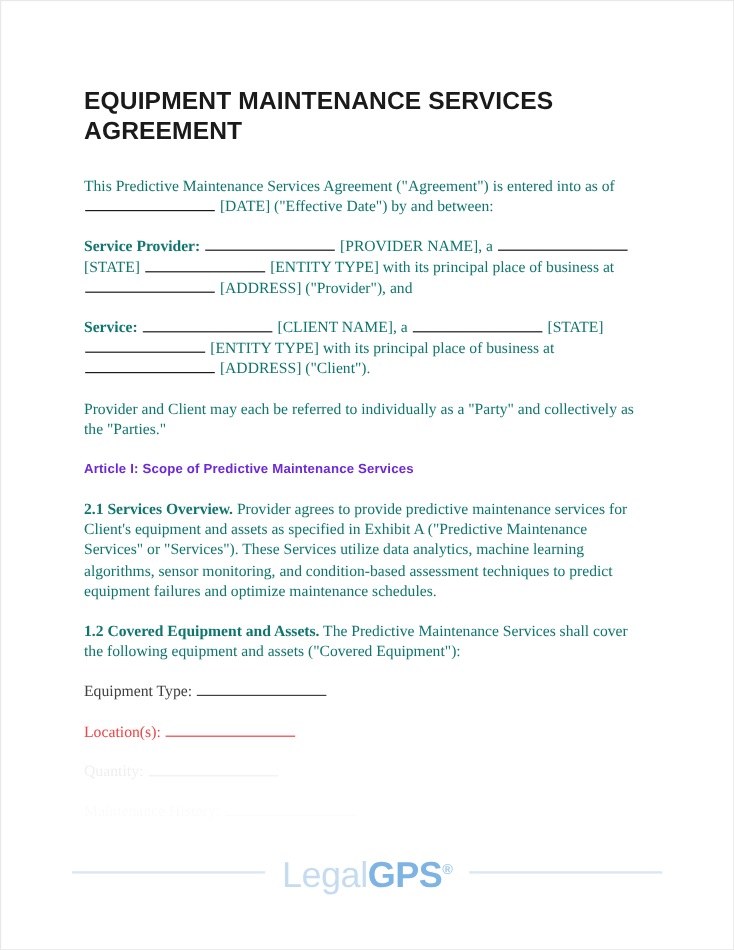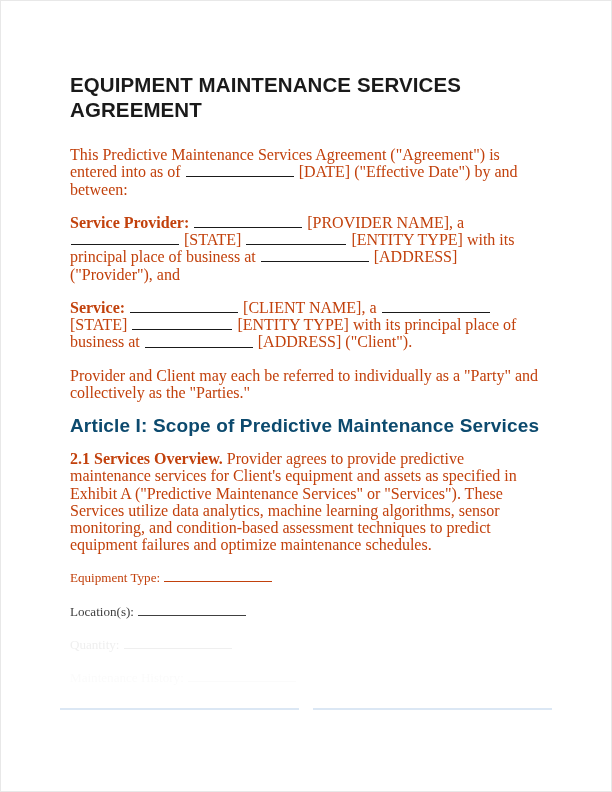--- a/index.html
+++ b/index.html
@@ -41,46 +41,46 @@
     line-height: 25px;
     color: #1a1a1a;
     letter-spacing: 0.1px;
     margin: 0 0 24px 0;
     max-width: 420px;
   }
 
   
   p.body {
     font-family: "Liberation Serif", serif;
-    font-size: 16px;
+    font-size: 13px;
     line-height: 17.2px;
-    color: #c2410c;
+    color: #0f766e;
     margin: 0 0 16px 0;
     text-align: left;
   }
   .b { font-weight: bold; margin-top: 37px; }
 
   
   .blank {
     display: inline-block;
     border-bottom: 1px solid #1a1a1a;
     vertical-align: baseline;
     height: 0.82em;
     margin: 0 1px;
   }
   .blank-lg { width: 108px; }
   .blank-md { width: 100px; }
 
   
   .article-heading {
     font-family: "Liberation Sans", sans-serif;
     font-weight: bold;
-    font-size: 19px;
+    font-size: 11px;
     line-height: 18px;
-    color: #0c4a6e;
+    color: #6d28d9;
     margin: 0 0 15px 0;
     letter-spacing: 0.15px;
   }
 
   
   .placeholder-line {
     font-family: "Liberation Serif", serif;
     font-size: 13.1px;
     line-height: 17.2px;
     margin: 0 0 16px 0;
@@ -88,22 +88,22 @@
   }
   .blank-fade {
     display: inline-block;
     vertical-align: baseline;
     height: 0.82em;
     width: 108px;
     margin: 0 1px;
     border-bottom: 1px solid currentColor;
   }
   .f0 { color: #9a9a9a; }
-  .f1 { color: #c2410c; }
-  .f2 { color: #404040; }
+  .f1 { color: #404040; }
+  .f2 { color: #ef4444; }
   .f3 { color: #efefef; }
   .f4 { color: #fbfbfb; }
 
   
   .footer {
     position: absolute;
     left: 60px;
     top: 708px;
     width: 492px;
     display: flex;
@@ -182,20 +182,24 @@
 
     <p class="body">Provider and Client may each be referred to individually as a "Party" and collectively as the "Parties."</p>
 
     <h2 class="article-heading">Article I: Scope of Predictive Maintenance Services</h2>
 
     <p class="body">
       <span class="b">2.1 Services Overview.</span>
       <span>Provider agrees to provide predictive maintenance services for Client's equipment and assets as specified in Exhibit A ("Predictive Maintenance Services" or "Services"). These Services utilize data analytics, machine learning algorithms, sensor monitoring, and condition-based assessment techniques to predict equipment failures and optimize maintenance schedules.</span>
     </p>
 
+    <p class="body">
+      <span class="b">1.2 Covered Equipment and Assets.</span>
+      <span>The Predictive Maintenance Services shall cover the following equipment and assets ("Covered Equipment"):</span>
+    </p>
 
 
     <div class="placeholder-line f1">
       <span>Equipment Type:</span>
       <span class="blank-fade"></span>
     </div>
 
     <div class="placeholder-line f2">
       <span>Location(s):</span>
       <span class="blank-fade"></span>
@@ -208,15 +212,18 @@
 
     <div class="placeholder-line f4">
       <span>Maintenance History:</span>
       <span class="blank-fade"></span>
     </div>
 
   </div>
 
   <div class="footer">
     <div class="footer-rule"></div>
+    <div class="logo">
+      <span class="logo-legal">Legal</span><span class="logo-gps">GPS</span><span class="logo-mark">®</span>
+    </div>
     <div class="footer-rule"></div>
   </div>
 </div>
 
 </body></html>

